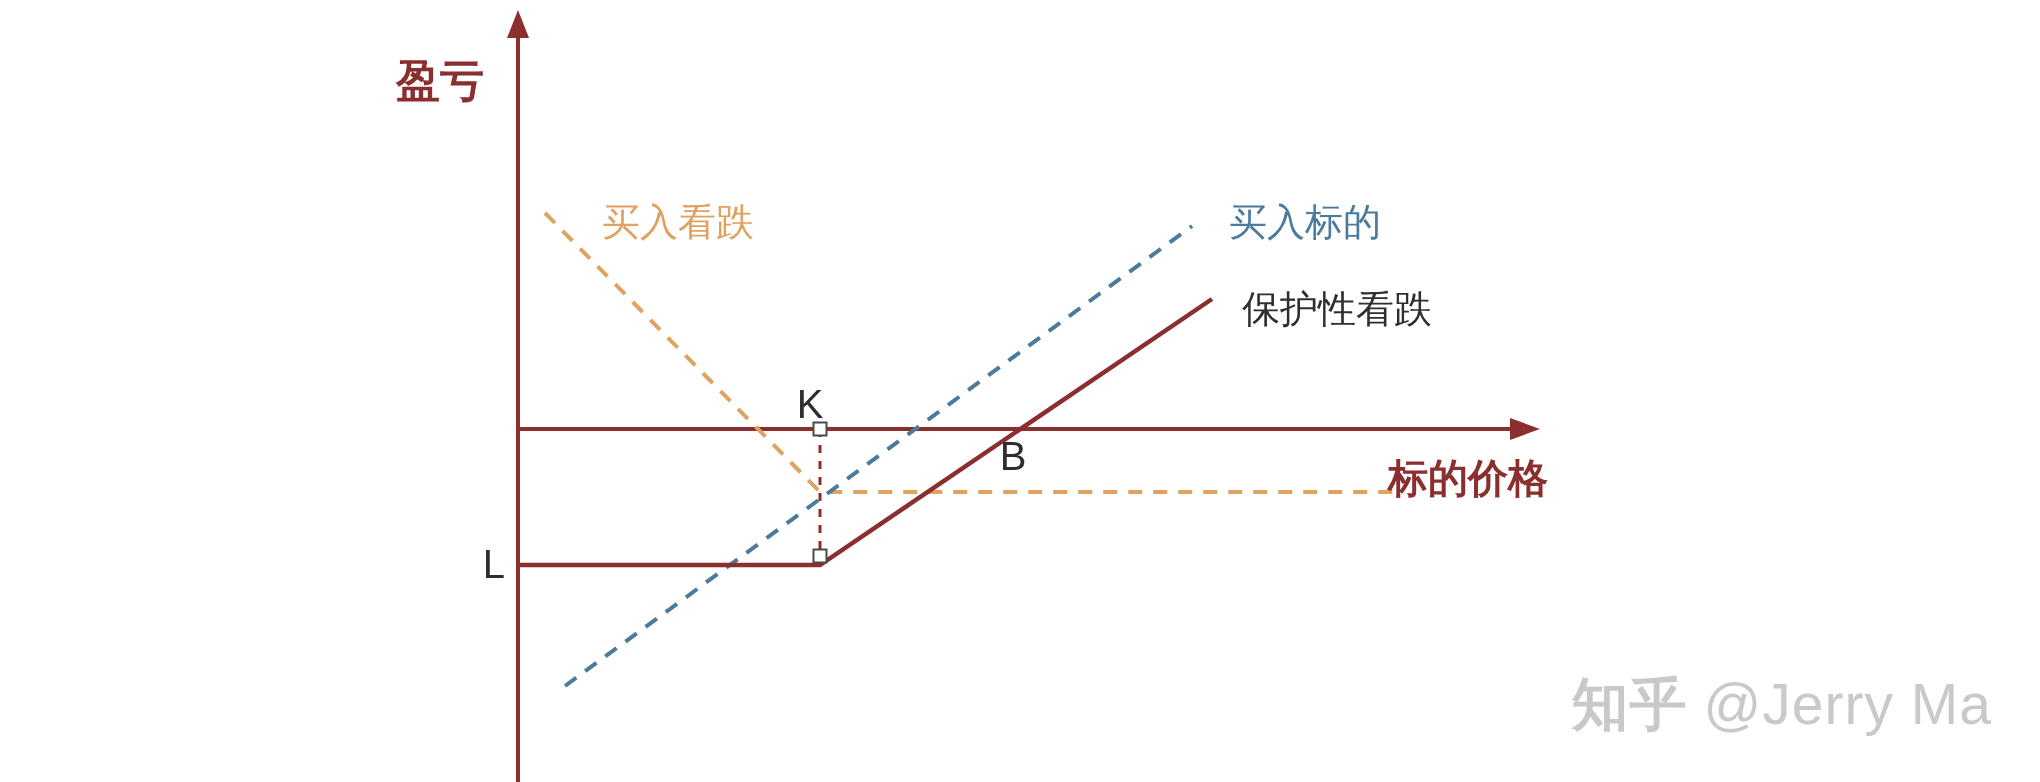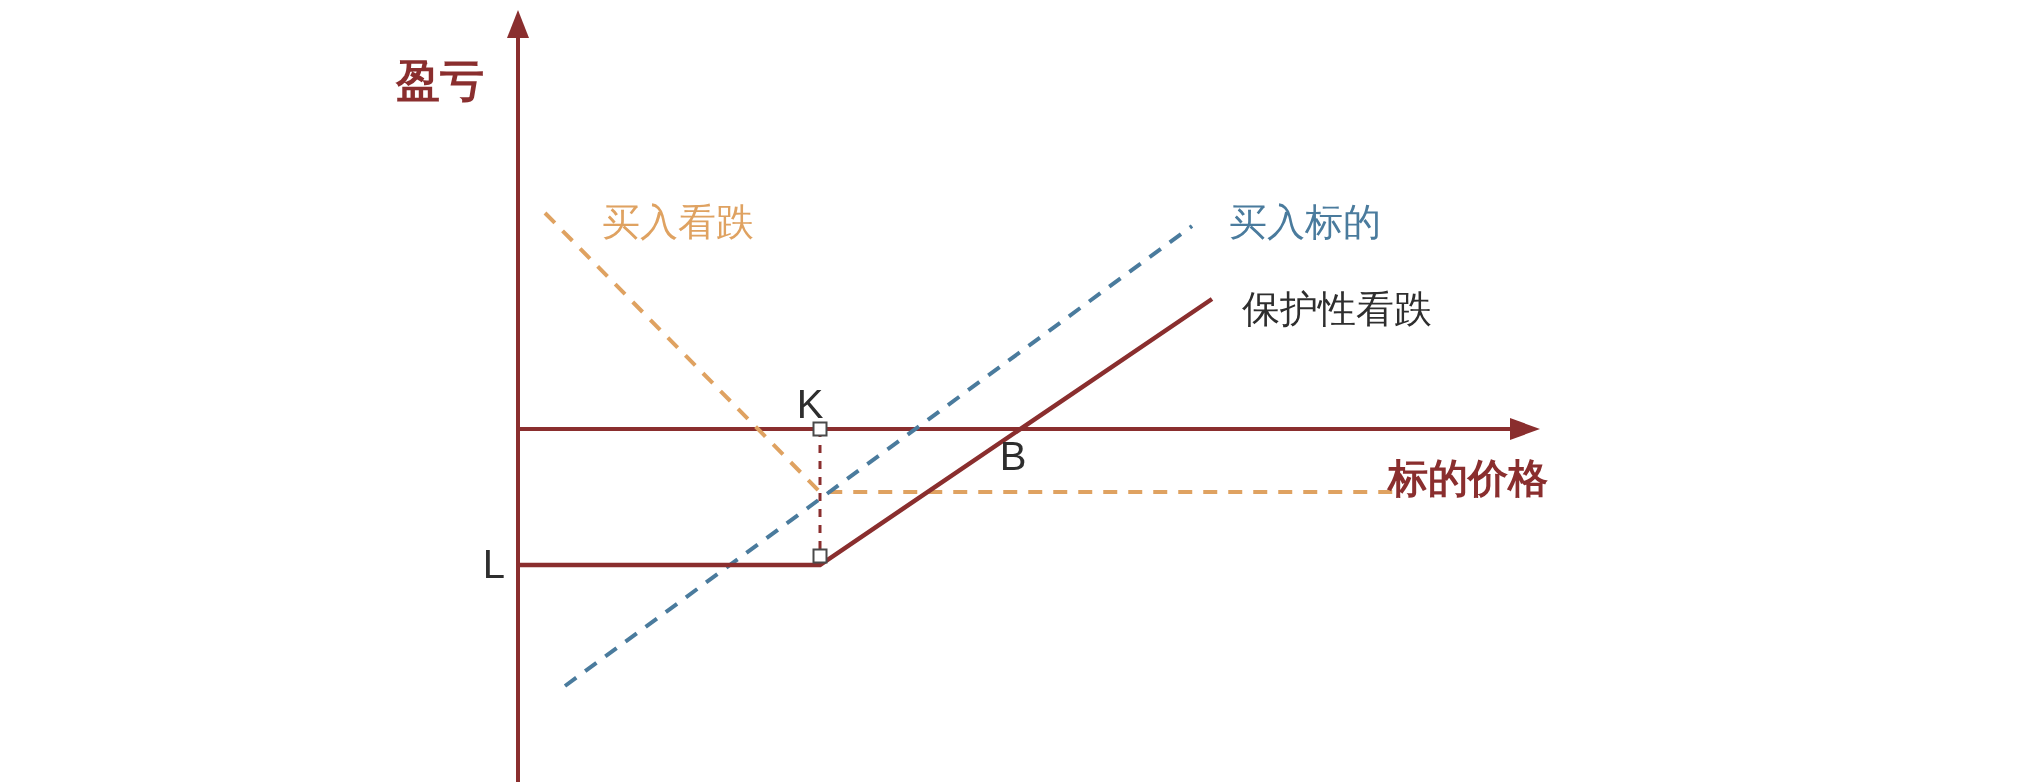--- a/index.html
+++ b/index.html
@@ -33,13 +33,16 @@
       <text x="396" y="96" font-size="44" fill="#8A2E2E" text-anchor="start" font-weight="bold">盈亏</text>
       <text x="602" y="235" font-size="38" fill="#DFA261" text-anchor="start" font-weight="normal">买入看跌</text>
       <text x="1229" y="235" font-size="38" fill="#4A7B9D" text-anchor="start" font-weight="normal">买入标的</text>
       <text x="1242" y="322" font-size="38" fill="#2E2E2E" text-anchor="start" font-weight="normal">保护性看跌</text>
       <text x="1388" y="492" font-size="40" fill="#8A2E2E" text-anchor="start" font-weight="bold">标的价格</text>
       <text x="810" y="418" font-size="40" fill="#2E2E2E" text-anchor="middle" font-weight="normal">K</text>
       <text x="1013" y="470" font-size="40" fill="#2E2E2E" text-anchor="middle" font-weight="normal">B</text>
       <text x="505" y="578" font-size="40" fill="#2E2E2E" text-anchor="end" font-weight="normal">L</text>
     </svg>
 
+  <div class="watermark">
+    <span class="wm-brand">知乎</span><span class="wm-handle">@Jerry Ma</span>
+  </div>
 </div>
 
 </body></html>

